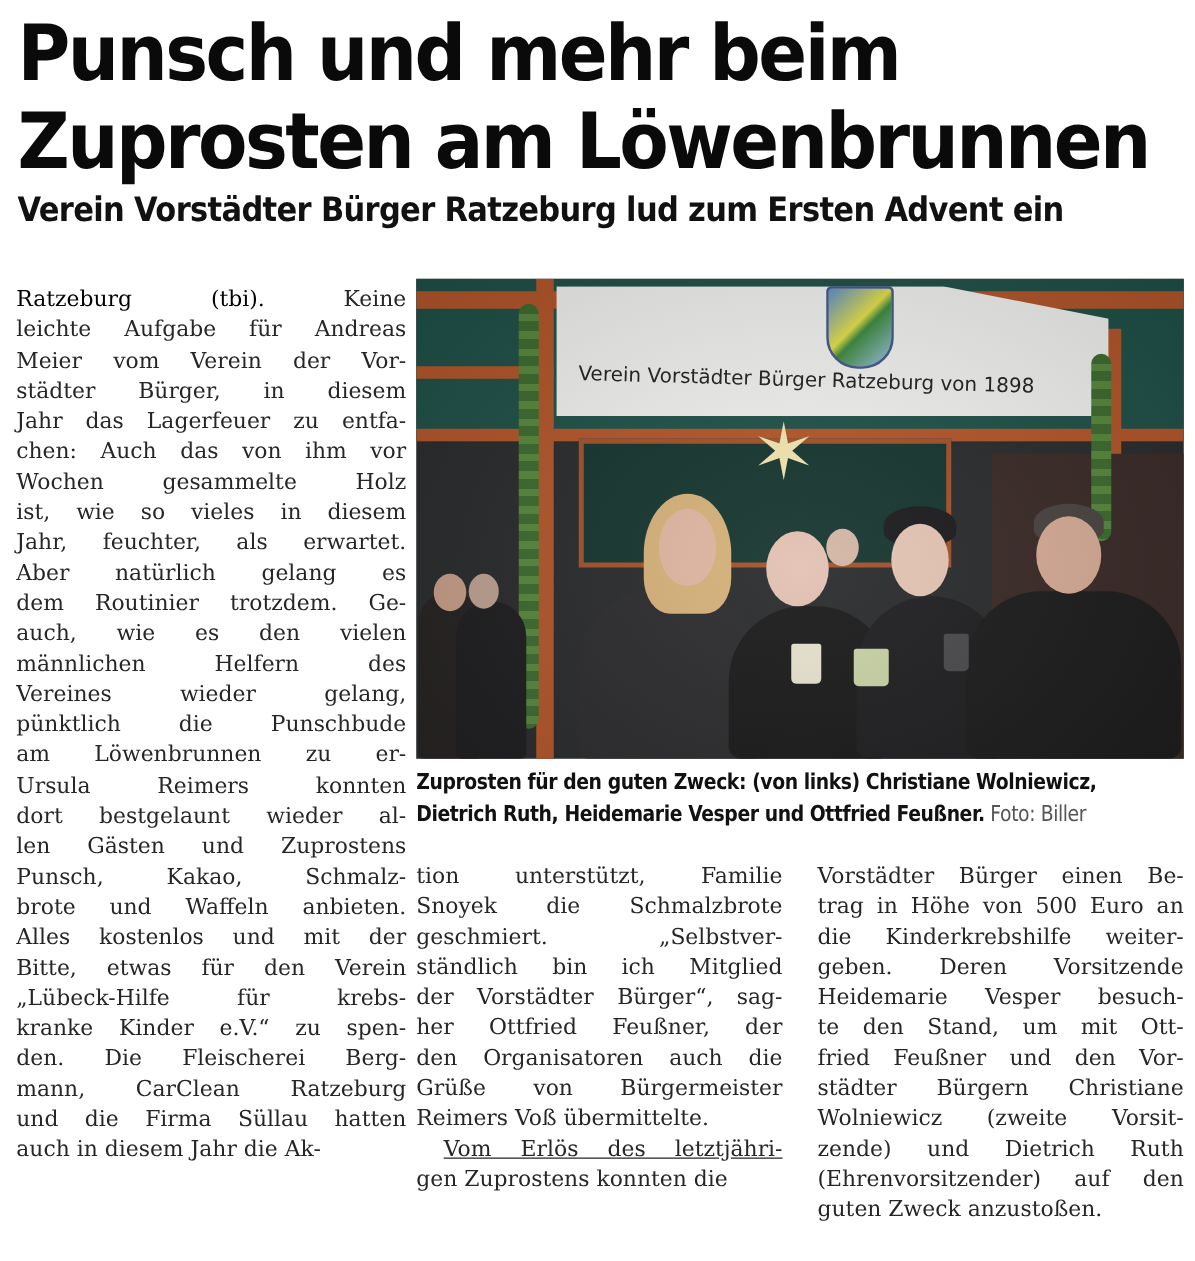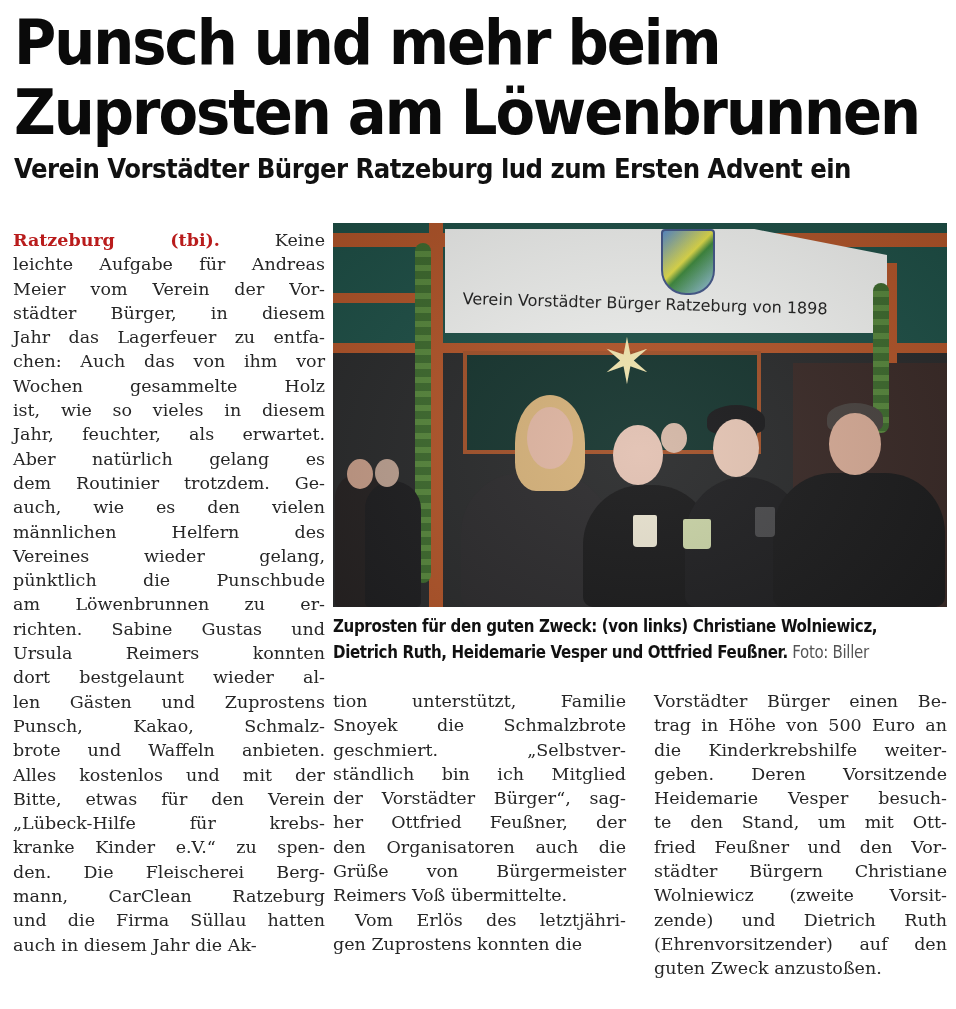--- a/index.html
+++ b/index.html
@@ -19,22 +19,22 @@
   .col {
     position: absolute; font-family: "DejaVu Serif", serif;
     font-size: 17.5px; line-height: 24.3px; color: #262626;
     text-align: justify; hyphens: none;
   }
   .col .line { display: block; text-align: justify; text-align-last: justify; white-space: nowrap; height: 24.3px; overflow: visible; }
   .col .line.last { text-align-last: left; }
   .col1 { left: 13px; top: 228px; width: 312px; }
   .col2 { left: 333px; top: 689px; width: 293px; }
   .col3 { left: 654px; top: 689px; width: 293px; }
-  .dateline { font-weight: bold; color: #b91c1c; }
-  .indent { padding-left: 22px; box-sizing: border-box; }
+  .dateline { font-weight: normal; color: #000000; }
+  .indent { padding-left: 22px; box-sizing: border-box; text-decoration: underline; }
 
   .photo {
     position: absolute; left: 333px; top: 223px; width: 614px; height: 384px;
     background: #2a2b2c; overflow: hidden;
   }
   .roof-green { position: absolute; left: 0; top: 0; width: 614px; height: 130px; background: #1f5148; }
   .beam { position: absolute; background: #b4562a; }
   .sign {
     position: absolute; left: 112px; top: 6px; width: 442px; height: 104px;
     background: #f2f3f1; clip-path: polygon(0 0, 70% 0, 100% 25%, 100% 100%, 0 100%);
@@ -87,21 +87,20 @@
     <span class="line">Wochen gesammelte Holz</span>
     <span class="line">ist, wie so vieles in diesem</span>
     <span class="line">Jahr, feuchter, als erwartet.</span>
     <span class="line">Aber natürlich gelang es</span>
     <span class="line">dem Routinier trotzdem. Ge-</span>
     <span class="line">auch, wie es den vielen</span>
     <span class="line">männlichen Helfern des</span>
     <span class="line">Vereines wieder gelang,</span>
     <span class="line">pünktlich die Punschbude</span>
     <span class="line">am Löwenbrunnen zu er-</span>
-    <span class="line">richten. Sabine Gustas und</span>
     <span class="line">Ursula Reimers konnten</span>
     <span class="line">dort bestgelaunt wieder al-</span>
     <span class="line">len Gästen und Zuprostens</span>
     <span class="line">Punsch, Kakao, Schmalz-</span>
     <span class="line">brote und Waffeln anbieten.</span>
     <span class="line">Alles kostenlos und mit der</span>
     <span class="line">Bitte, etwas für den Verein</span>
     <span class="line">„Lübeck-Hilfe für krebs-</span>
     <span class="line">kranke Kinder e.V.“ zu spen-</span>
     <span class="line">den. Die Fleischerei Berg-</span>

